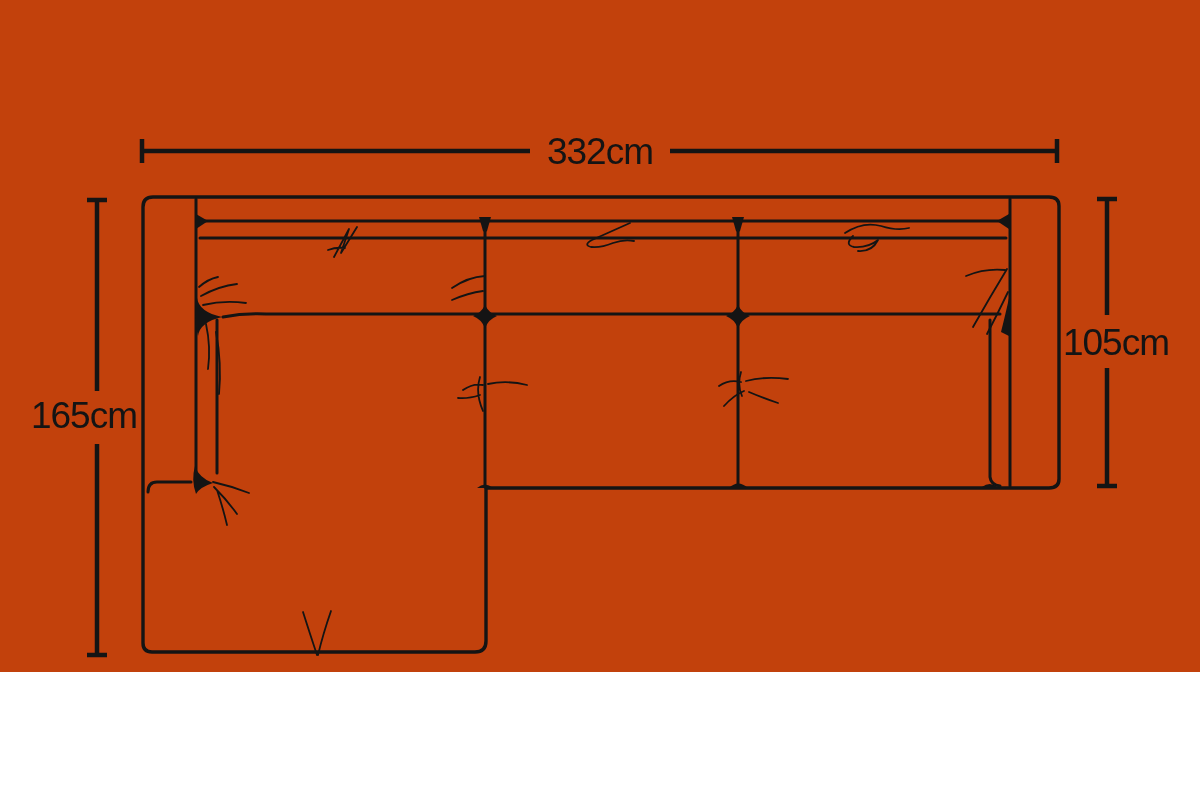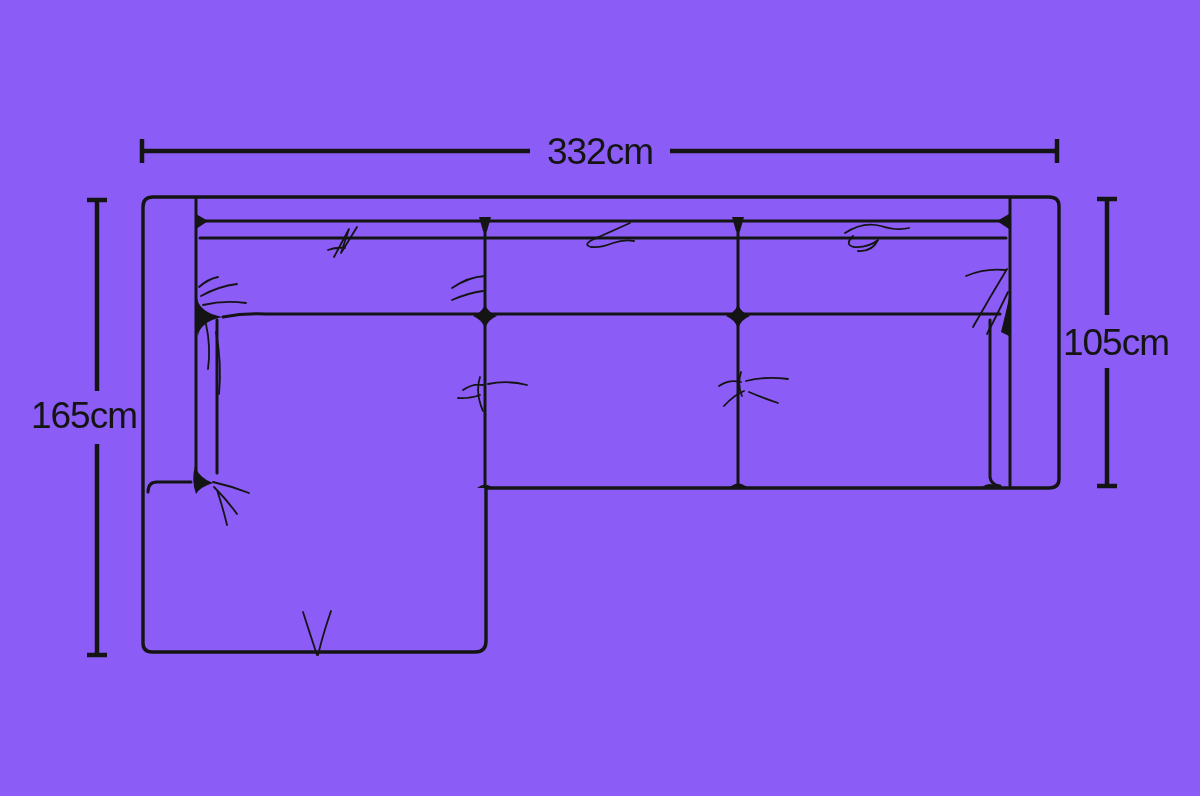--- a/index.html
+++ b/index.html
@@ -3,22 +3,22 @@
 <meta charset="utf-8">
 <style>
   html, body {
     margin: 0;
     padding: 0;
     background: #ffffff;
   }
   .canvas {
     position: relative;
     width: 1200px;
-    height: 796px;
-    background: #8b5cf6;
+    height: 672px;
+    background: #c2410c;
     overflow: hidden;
   }
   svg { display: block; }
   .dim-line {
     stroke: #141414;
     stroke-width: 4.5;
     fill: none;
     stroke-linecap: butt;
   }
   .outline {

